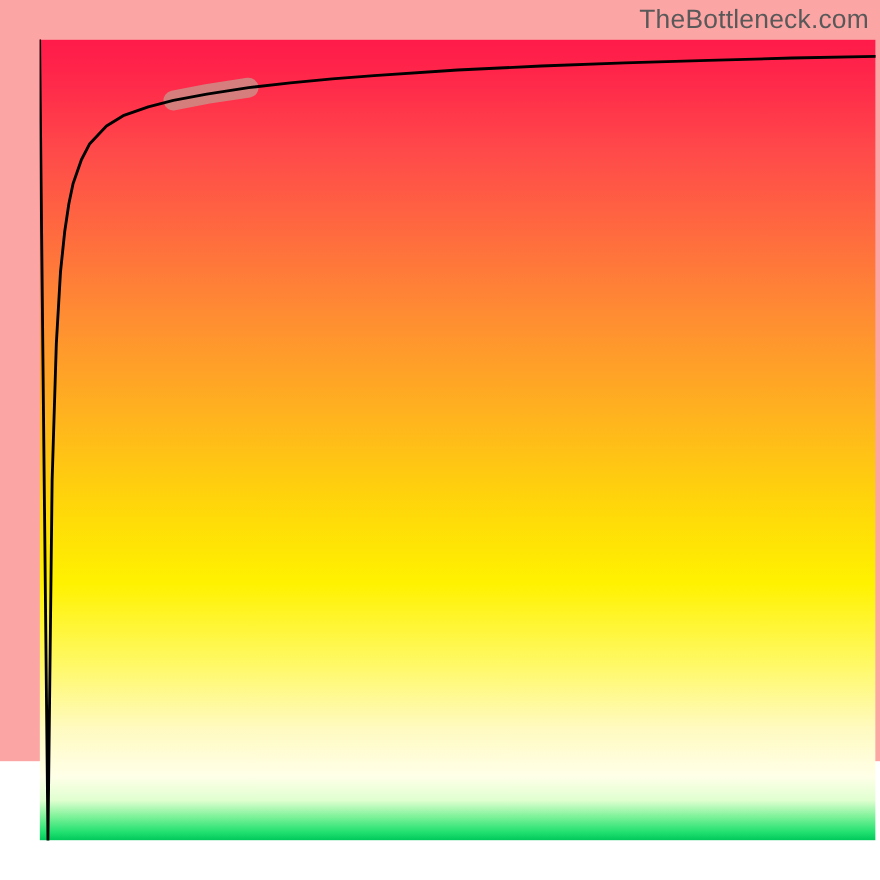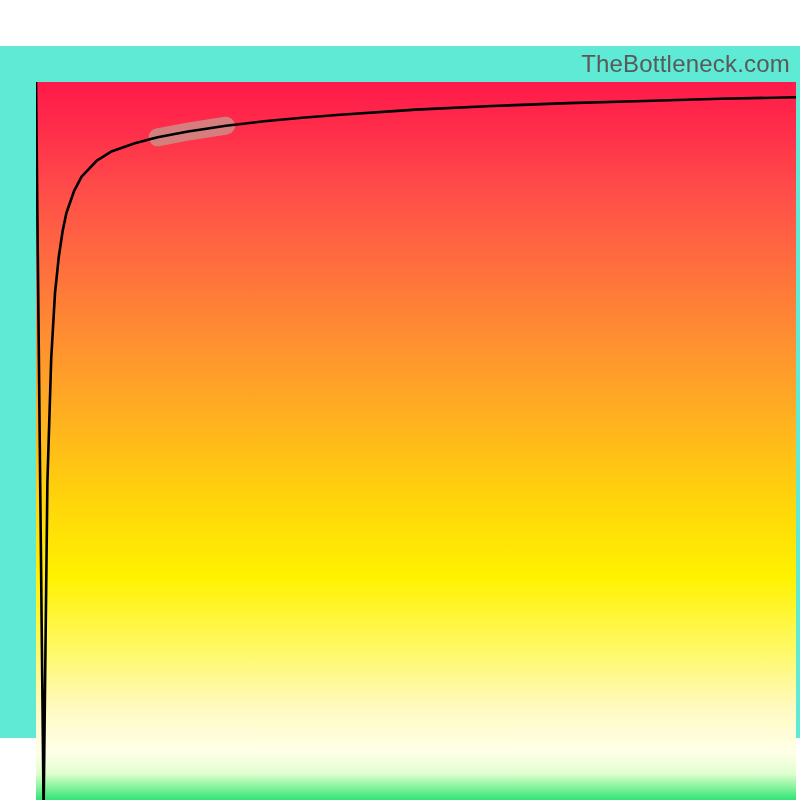--- a/index.html
+++ b/index.html
@@ -8,22 +8,21 @@
     width: 800px;
     height: 800px;
     overflow: hidden;
     font-family: Arial, Helvetica, sans-serif;
     background: #ffffff;
   }
   .frame {
     position: relative;
     width: 800px;
     height: 692px;
-    background: #5eead4;
-    margin-top: 46px;
+    background: #fca5a5;
   }
   .attribution {
     position: absolute;
     top: 4px;
     right: 10px;
     font-size: 24px;
     color: #595959;
     font-weight: 500;
     letter-spacing: 0.2px;
     z-index: 10;

